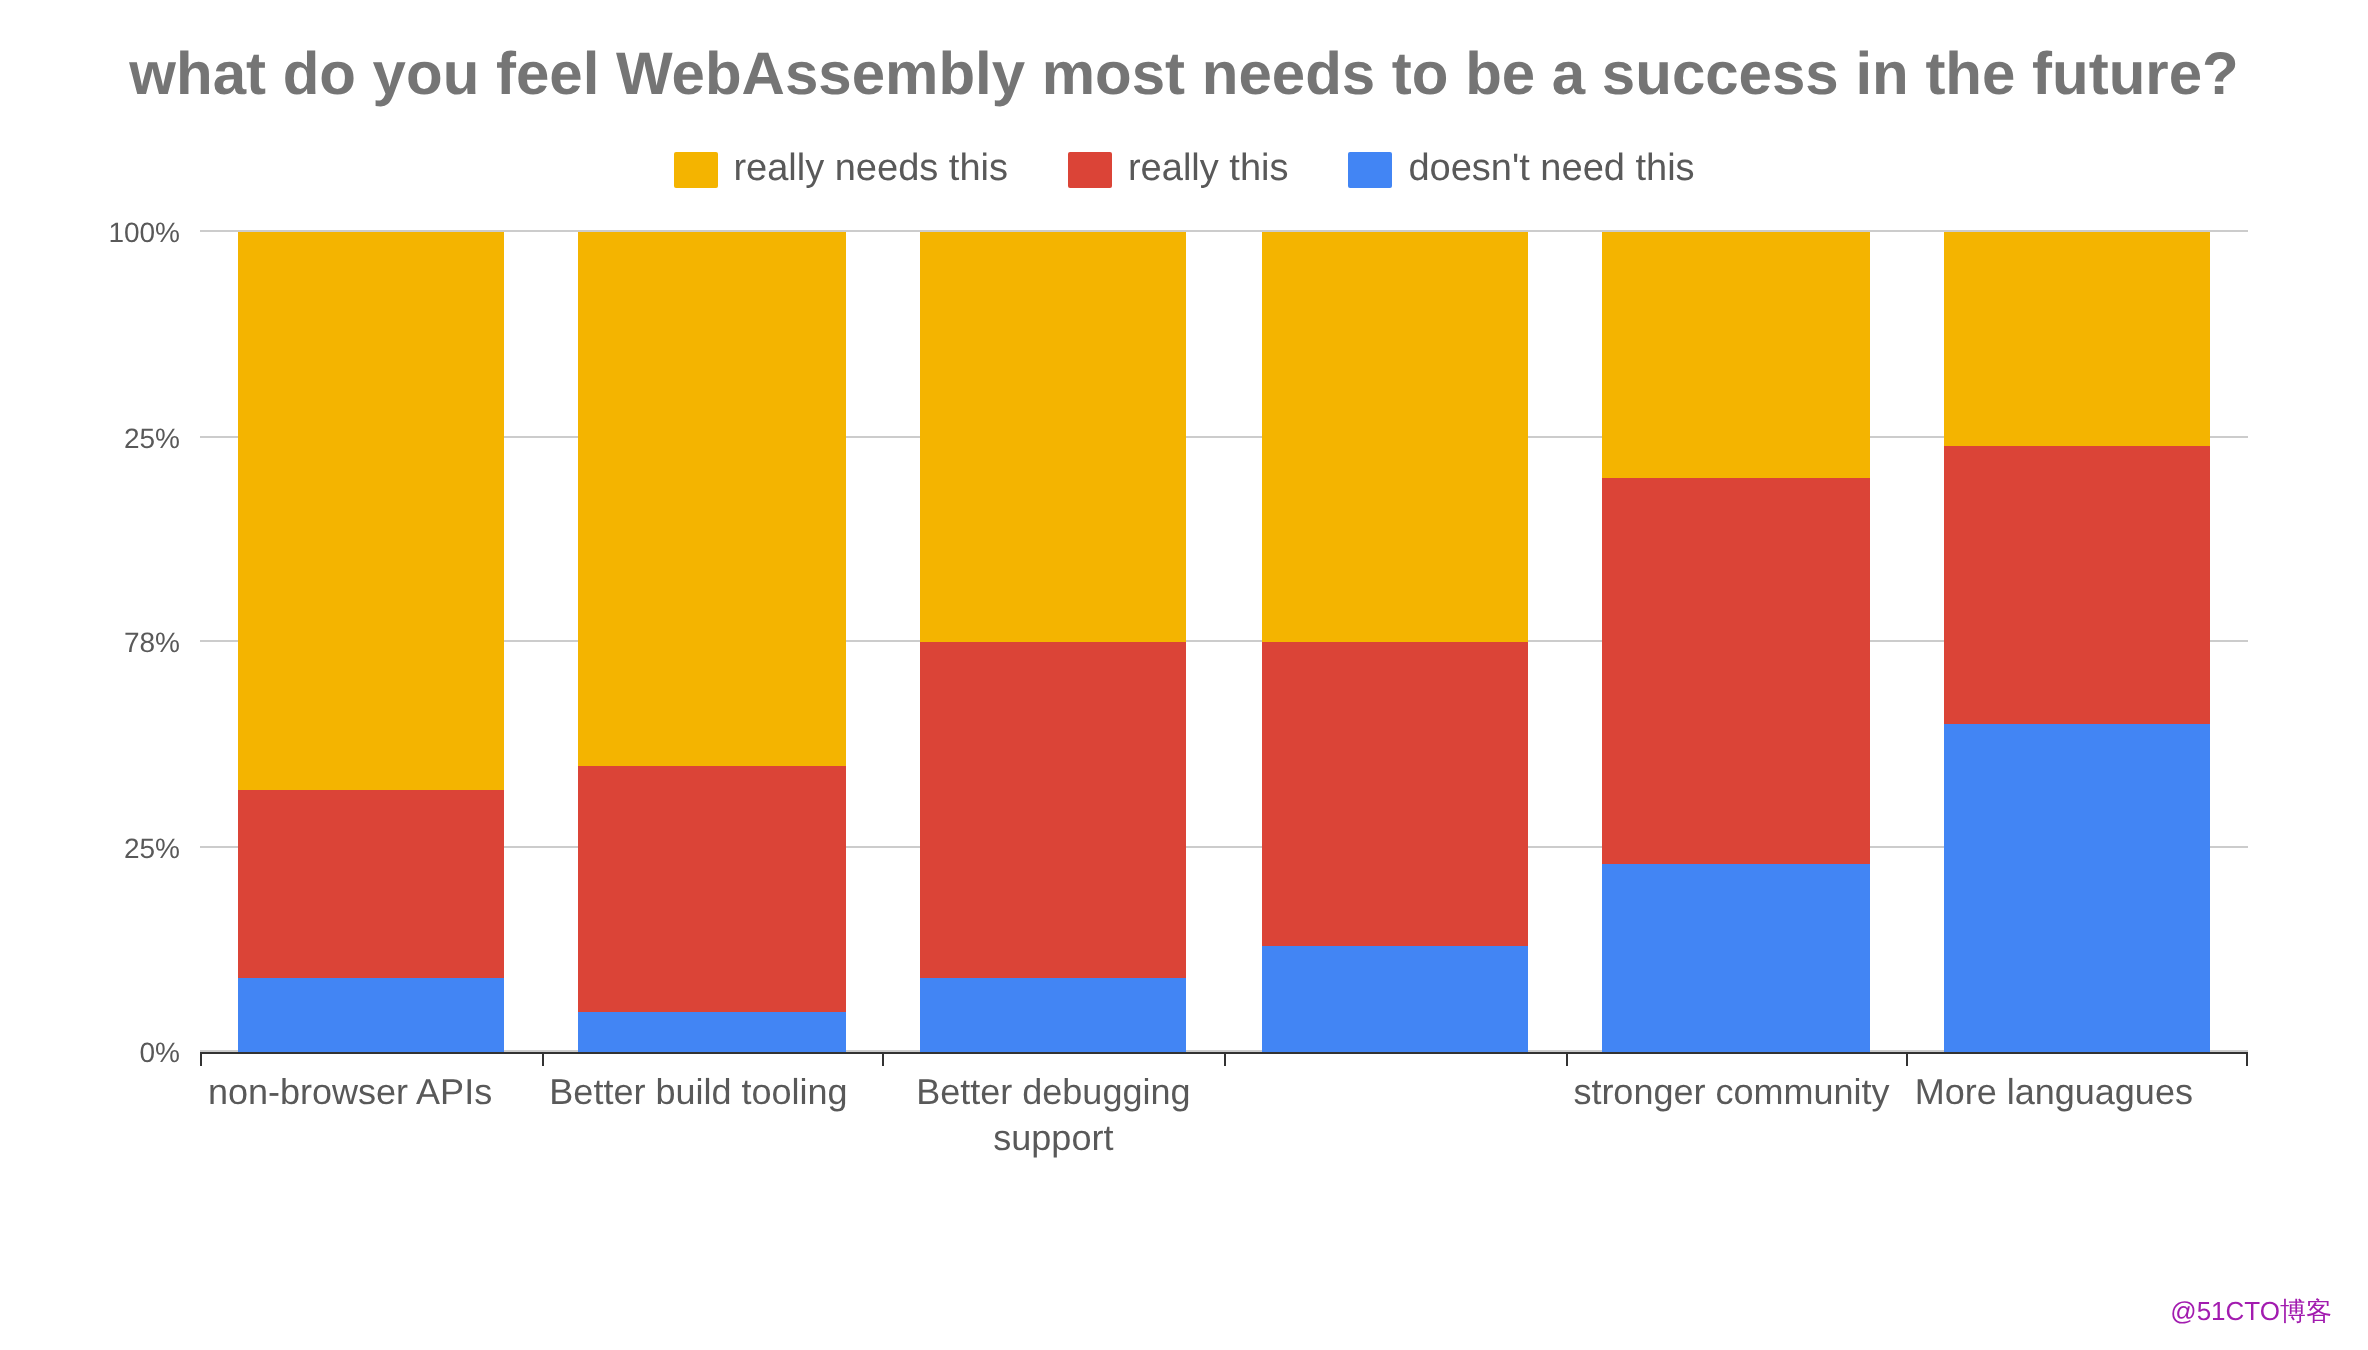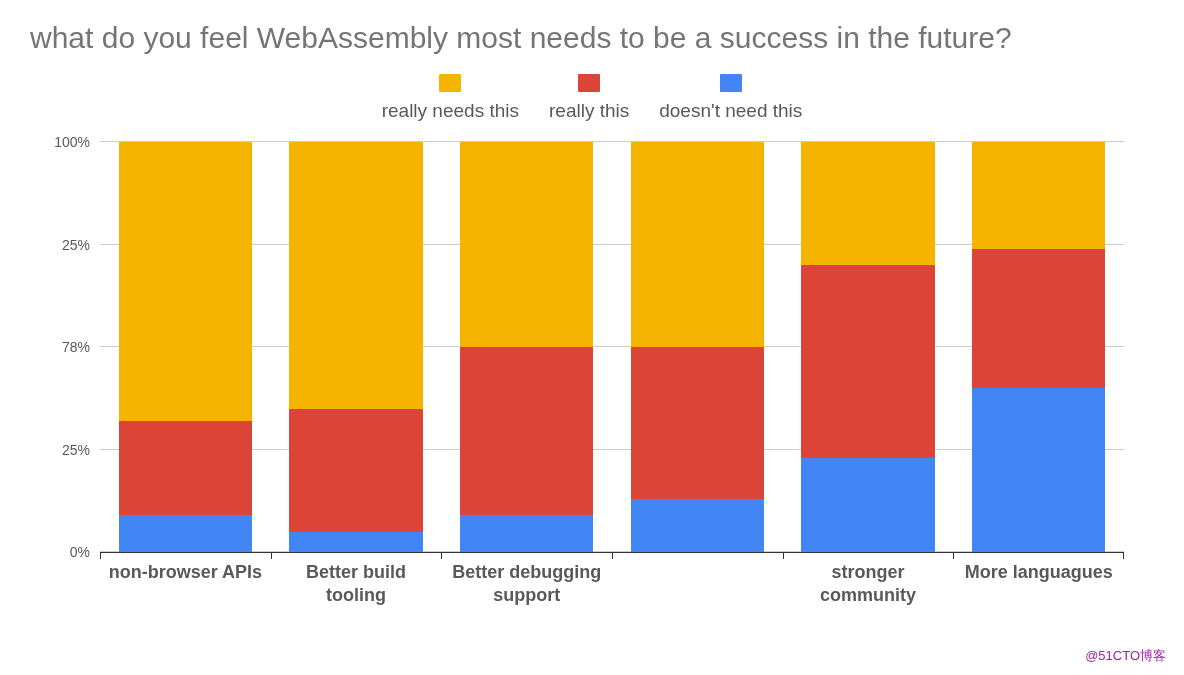--- a/index.html
+++ b/index.html
@@ -16,35 +16,35 @@
     position: relative;
     width: 1184px;
     height: 675px;
     padding: 20px 30px 0 30px;
   }
   .chart-title {
     font-size: 30px;
     line-height: 1.2;
     color: #757575;
     margin: 0 0 18px 0;
-    font-weight: 400;
+    font-weight: 700;
+    text-align: center;
   }
   .legend {
     display: flex;
     justify-content: center;
     gap: 30px;
     margin-bottom: 20px;
     font-size: 19px;
     color: #595959;
   }
   .legend-item {
     display: flex;
     align-items: center;
     gap: 8px;
-    flex-direction: column;
   }
   .swatch {
     width: 22px;
     height: 18px;
     display: inline-block;
     border-radius: 1px;
   }
   .plot-area {
     position: relative;
     margin-left: 70px;
@@ -103,22 +103,21 @@
   .x-axis {
     margin-left: 70px;
     margin-right: 30px;
     display: flex;
     border-top: 1px solid #333333;
   }
   .x-tick-slot {
     flex: 1;
     position: relative;
     display: flex;
-    justify-content: center;
-    font-weight: bold;
+    justify-content: flex-start;
   }
   .x-tick-mark {
     position: absolute;
     top: 0;
     width: 1px;
     height: 6px;
     background: #333333;
   }
   .x-label {
     margin-top: 8px;

